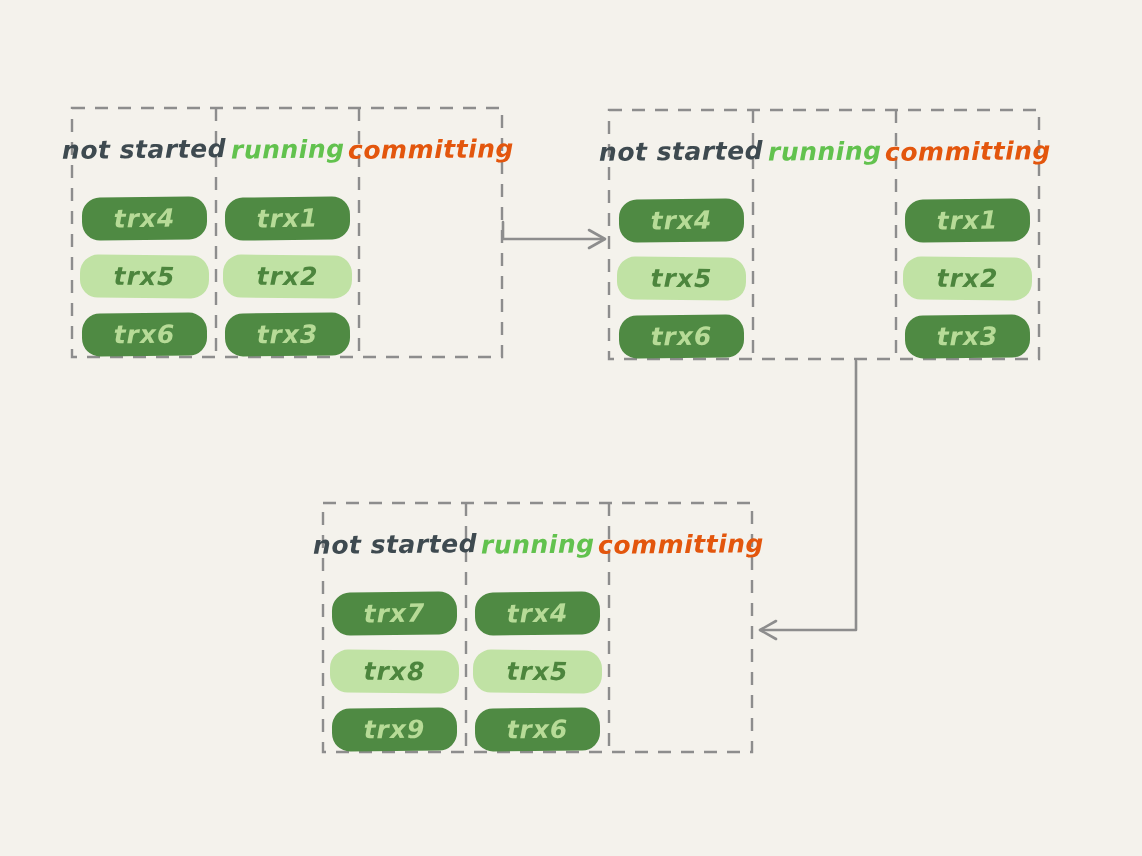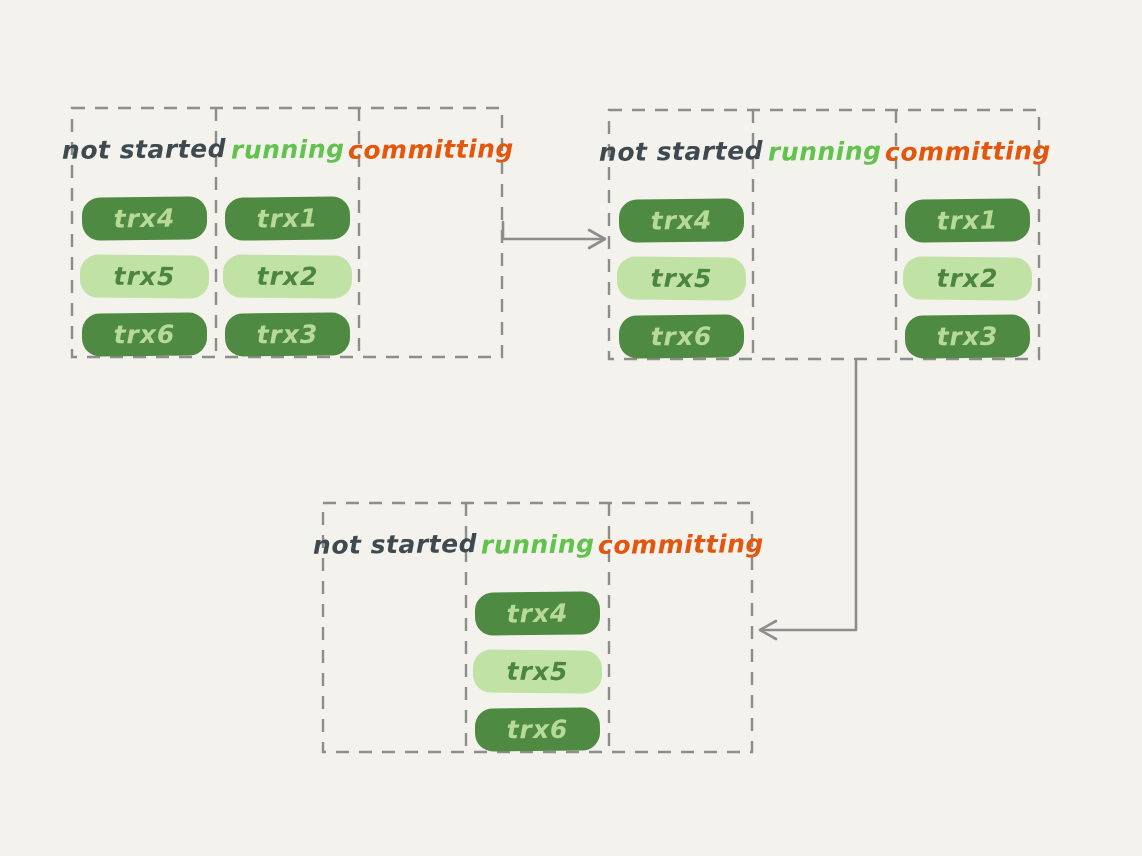--- a/index.html
+++ b/index.html
@@ -146,20 +146,25 @@
     <div class="heading h-committing">committing</div>
     <div class="pills">
       <div class="pill dark">trx1</div>
       <div class="pill light">trx2</div>
       <div class="pill dark">trx3</div>
     </div>
   </div>
 
   <div class="column p3c1">
     <div class="heading h-not-started">not started</div>
+    <div class="pills">
+      <div class="pill dark">trx7</div>
+      <div class="pill light">trx8</div>
+      <div class="pill dark">trx9</div>
+    </div>
   </div>
   <div class="column p3c2">
     <div class="heading h-running">running</div>
     <div class="pills">
       <div class="pill dark">trx4</div>
       <div class="pill light">trx5</div>
       <div class="pill dark">trx6</div>
     </div>
   </div>
   <div class="column p3c3">

